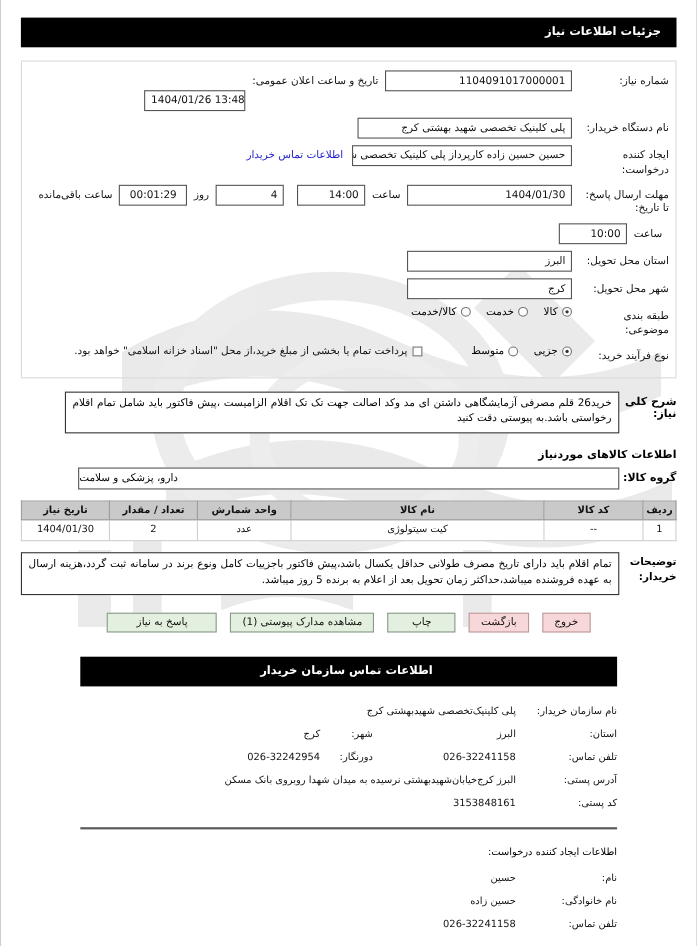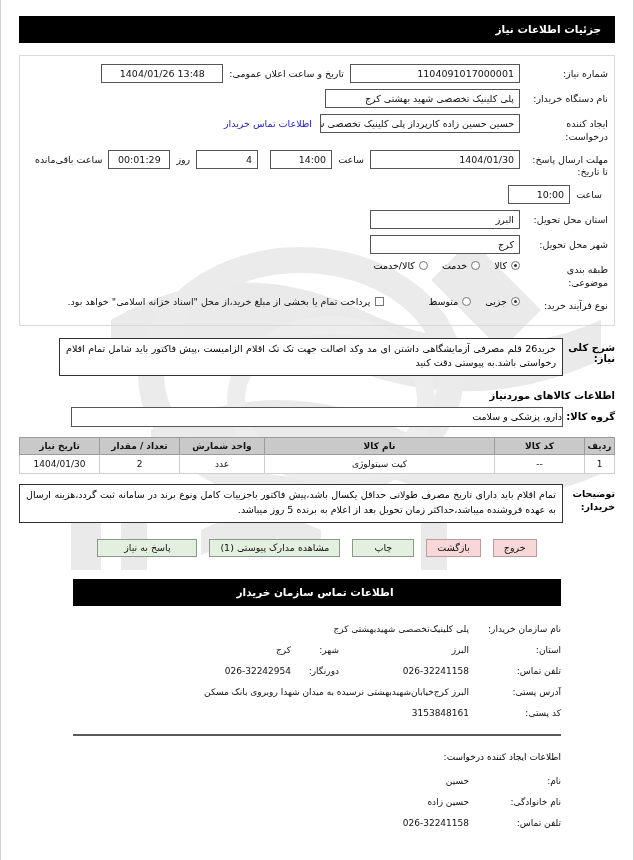--- a/index.html
+++ b/index.html
@@ -93,21 +93,21 @@
   }
   .w-need   { width: 170px; }
   .w-org    { width: 195px; }
   .w-create { width: 200px; }
   .w-date   { width: 150px; }
   .w-time   { width: 62px; }
   .w-day    { width: 62px; text-align: right; padding-left: 8px;}
   .w-remain { width: 62px; text-align: center; }
   .w-prov   { width: 150px; }
   .w-city   { width: 150px; }
-  .w-pubdate{ width: 122px; text-align:center; direction: ltr;}
+  .w-pubdate{ width: 92px; text-align:center; direction: ltr; margin-top: 18px;}
 
   
   .radio-row { display:flex; align-items:center; }
   .radio-item { display:flex; align-items:center; margin-left: 14px; font-size:9.5px; }
   .radio {
     width: 9px; height: 9px; border-radius: 50%;
     border: 1px solid #767676; background: #fdfdfd;
     margin-left: 4px; position: relative; display:inline-block;
   }
   .radio.on::after {
@@ -143,21 +143,21 @@
 
   
   .sec-title {
     font-size: 10px; font-weight: bold; margin: 14px 0 6px 0; text-align:right;
   }
   .group-row { display:flex; align-items:flex-start; margin-bottom: 10px; }
   .group-lbl { width: 52px; min-width:52px; font-size:10px; font-weight:bold; text-align:right; padding-top:4px;}
   .group-box {
     flex: 1; border:1px solid #555; background:#fff;
     height: 20px; line-height:18px; font-size:9.5px;
-    text-align:right; margin-left: 52px;
+    text-align:left; margin-left: 52px;
   }
 
   table.goods {
     width: 100%;
     border-collapse: collapse;
     font-size: 9px;
     background: #fff;
   }
   table.goods th {
     background: #c9c9c9;

